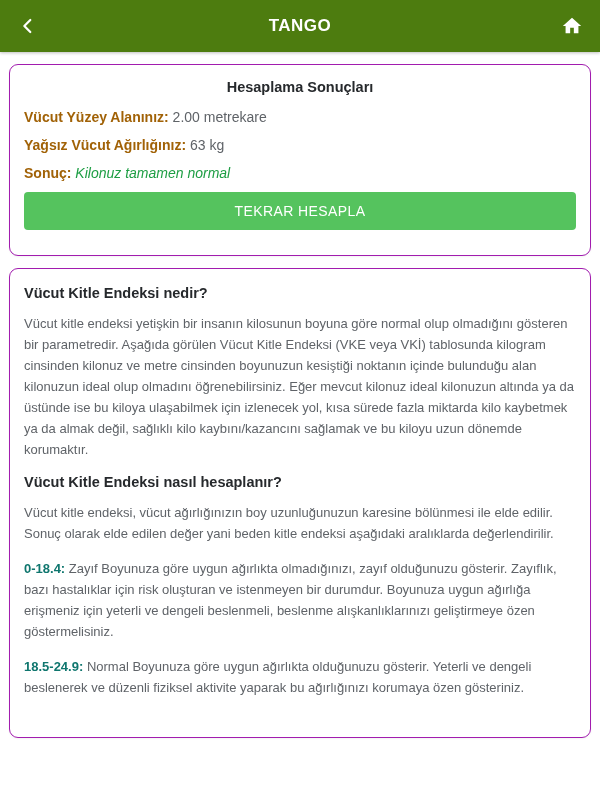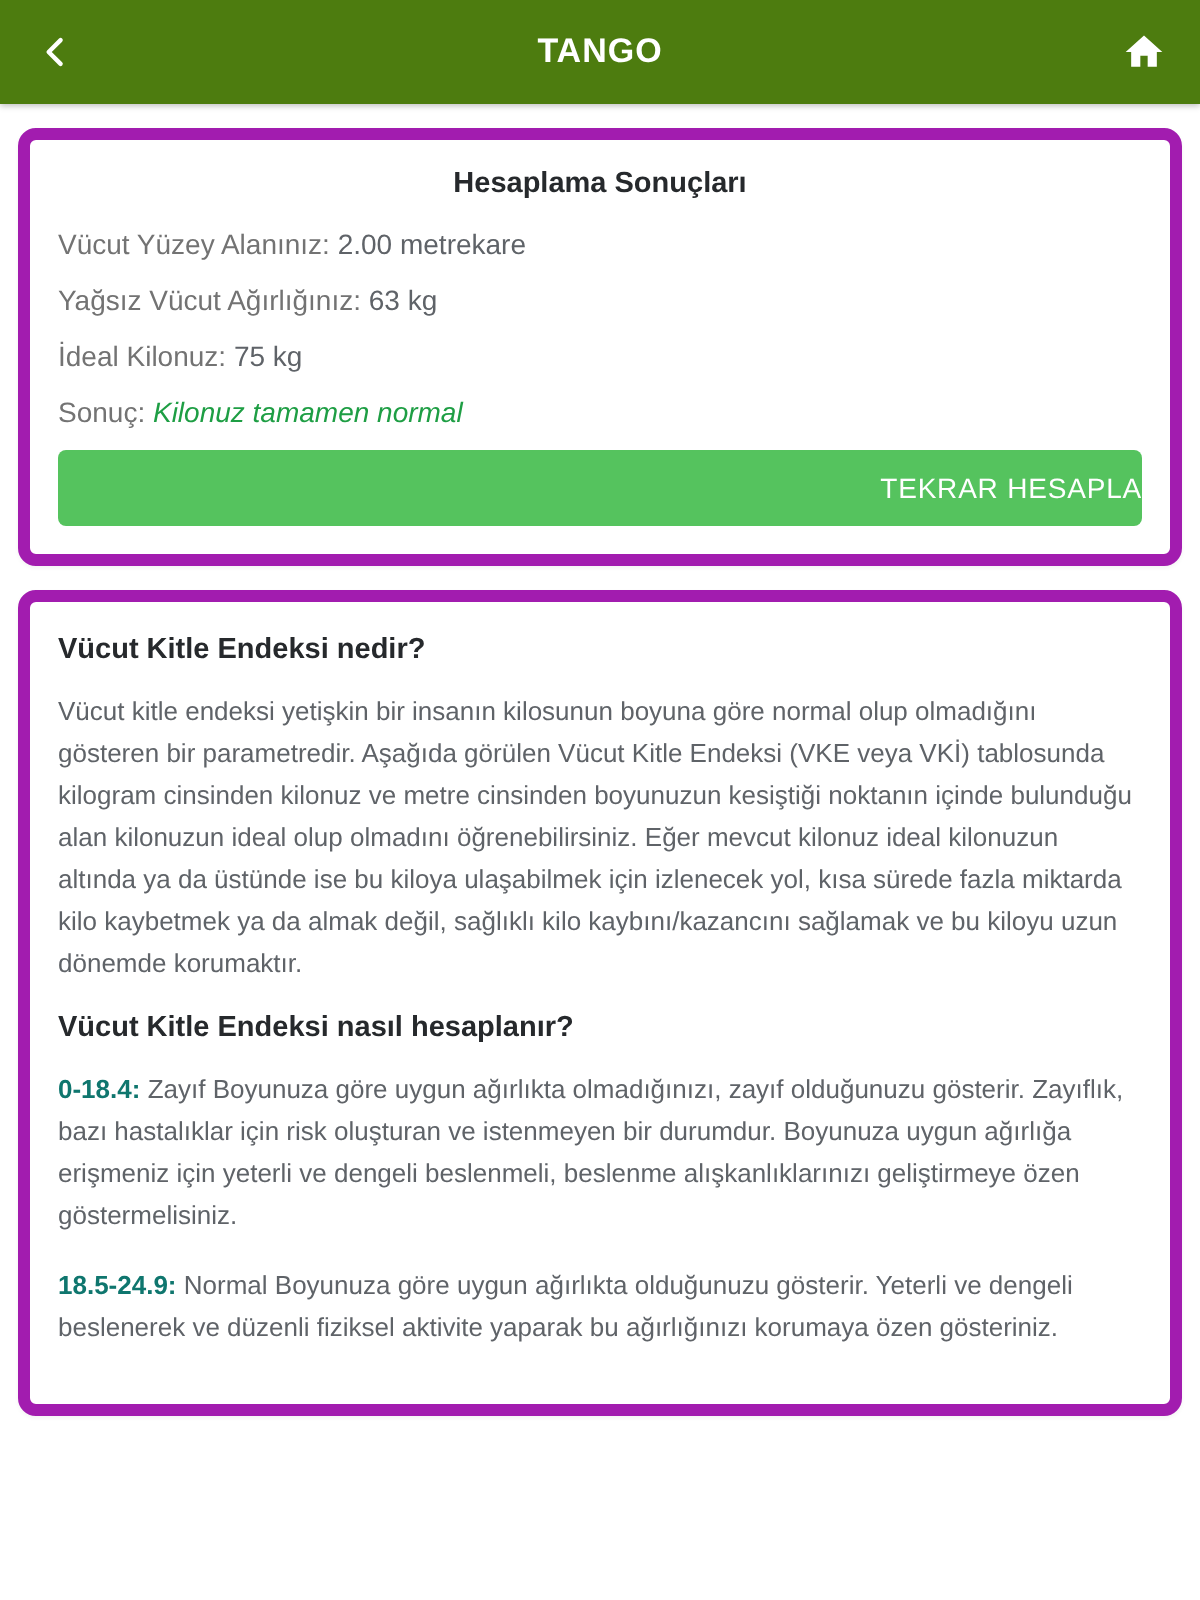--- a/index.html
+++ b/index.html
@@ -19,41 +19,40 @@
   .appbar .icon-btn {
     width: 28px; height: 28px; display: flex; align-items: center; justify-content: center;
     cursor: pointer;
   }
   .appbar h1 {
     color: #ffffff; font-size: 17px; font-weight: bold; letter-spacing: .5px;
     text-align: center; flex: 1;
   }
   
   .card {
-    margin: 12px 9px; padding: 12px 14px 14px;
+    margin: 12px 9px; padding: 12px 14px 25px;
     background: #ffffff;
-    border: 6px solid #a21caf; border-radius: 9px;
+    border: 1px solid #a21caf; border-radius: 9px;
     box-shadow: 0 1px 2px rgba(0,0,0,.05);
   }
   .card-title {
     font-size: 14.5px; font-weight: bold; color: #26292c;
     text-align: center; margin: 2px 0 13px;
   }
   .row { font-size: 14px; line-height: 19px; margin: 0 0 9px; color: #5f6368; }
-  .row b { color: #737373; font-weight: normal; }
+  .row b { color: #a16207; font-weight: bold; }
   .green-val { color: #1e9e44; font-style: italic; }
   .desc { font-size: 13.5px; line-height: 21px; margin: 3px 0 13px; }
   .btn {
     display: block; width: 100%; height: 38px;
     background: #55c35e; color: #ffffff;
     border: none; border-radius: 4px;
     font-family: "Liberation Sans", sans-serif;
     font-size: 14px; letter-spacing: .4px;
     cursor: pointer;
-    text-align: right;
   }
   .para { font-size: 13px; line-height: 21px; margin: 0 0 14px; color: #5f6368; }
   .para b { color: #0f766e; font-weight: bold; }
   .info-heading {
     font-size: 14.5px; font-weight: bold; color: #26292c;
     text-align: left; margin: 4px 0 12px;
   }
 </style>
 </head>
 <body>
@@ -77,37 +76,34 @@
 
   <p class="row">
     <b>Vücut Yüzey Alanınız:</b>
     <span>2.00 metrekare</span>
   </p>
   <p class="row">
     <b>Yağsız Vücut Ağırlığınız:</b>
     <span>63 kg</span>
   </p>
   <p class="row">
-    <b>İdeal Kilonuz:</b>
-    <span>75 kg</span>
-  </p>
-  <p class="row">
     <b>Sonuç:</b>
     <span class="green-val">Kilonuz tamamen normal</span>
   </p>
 
 
   <button class="btn">TEKRAR HESAPLA</button>
 </section>
 
 <section class="card">
   <h2 class="info-heading">Vücut Kitle Endeksi nedir?</h2>
   <p class="para">Vücut kitle endeksi yetişkin bir insanın kilosunun boyuna göre normal olup olmadığını gösteren bir parametredir. Aşağıda görülen Vücut Kitle Endeksi (VKE veya VKİ) tablosunda kilogram cinsinden kilonuz ve metre cinsinden boyunuzun kesiştiği noktanın içinde bulunduğu alan kilonuzun ideal olup olmadını öğrenebilirsiniz. Eğer mevcut kilonuz ideal kilonuzun altında ya da üstünde ise bu kiloya ulaşabilmek için izlenecek yol, kısa sürede fazla miktarda kilo kaybetmek ya da almak değil, sağlıklı kilo kaybını/kazancını sağlamak ve bu kiloyu uzun dönemde korumaktır.</p>
 
   <h2 class="info-heading">Vücut Kitle Endeksi nasıl hesaplanır?</h2>
+  <p class="para">Vücut kitle endeksi, vücut ağırlığınızın boy uzunluğunuzun karesine bölünmesi ile elde edilir. Sonuç olarak elde edilen değer yani beden kitle endeksi aşağıdaki aralıklarda değerlendirilir.</p>
 
   <p class="para">
     <b>0-18.4:</b>
     <span>Zayıf Boyunuza göre uygun ağırlıkta olmadığınızı, zayıf olduğunuzu gösterir. Zayıflık, bazı hastalıklar için risk oluşturan ve istenmeyen bir durumdur. Boyunuza uygun ağırlığa erişmeniz için yeterli ve dengeli beslenmeli, beslenme alışkanlıklarınızı geliştirmeye özen göstermelisiniz.</span>
   </p>
   <p class="para">
     <b>18.5-24.9:</b>
     <span>Normal Boyunuza göre uygun ağırlıkta olduğunuzu gösterir. Yeterli ve dengeli beslenerek ve düzenli fiziksel aktivite yaparak bu ağırlığınızı korumaya özen gösteriniz.</span>
   </p>
 

